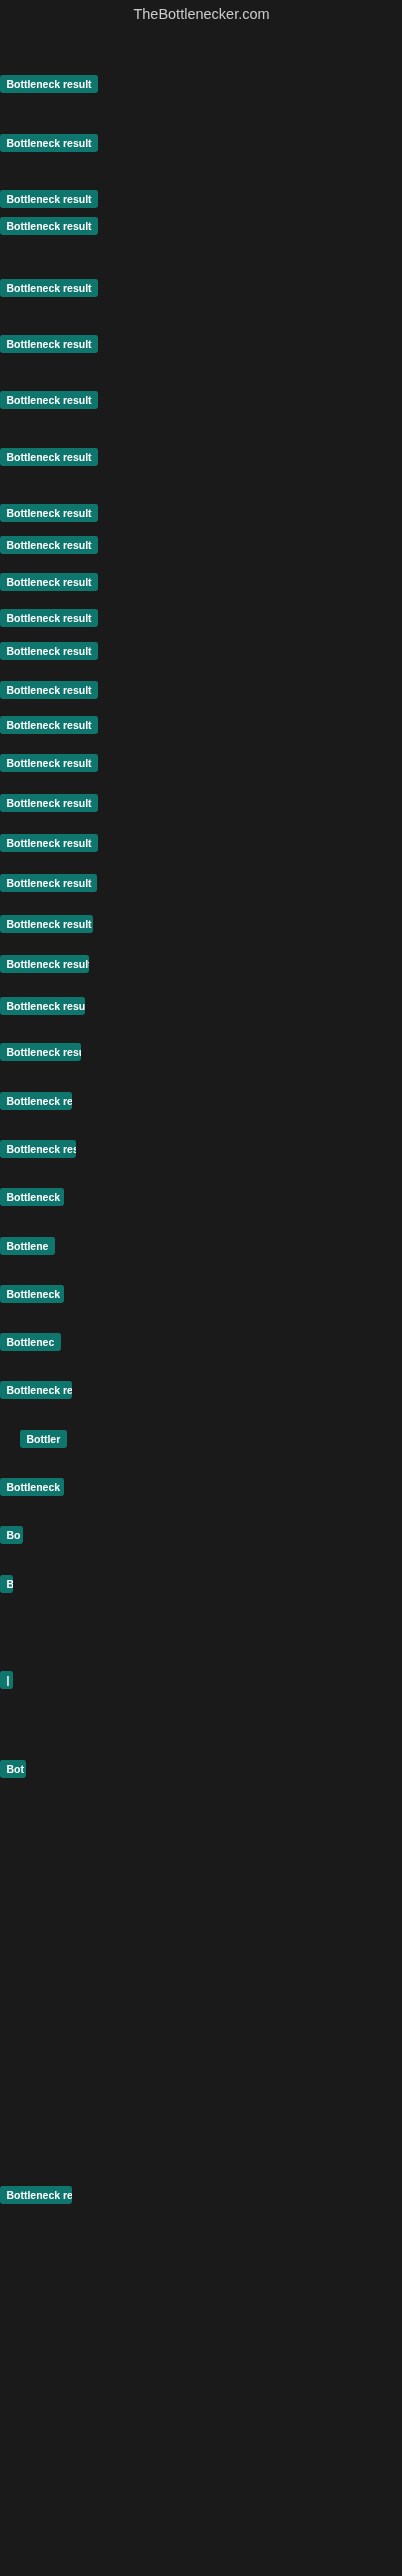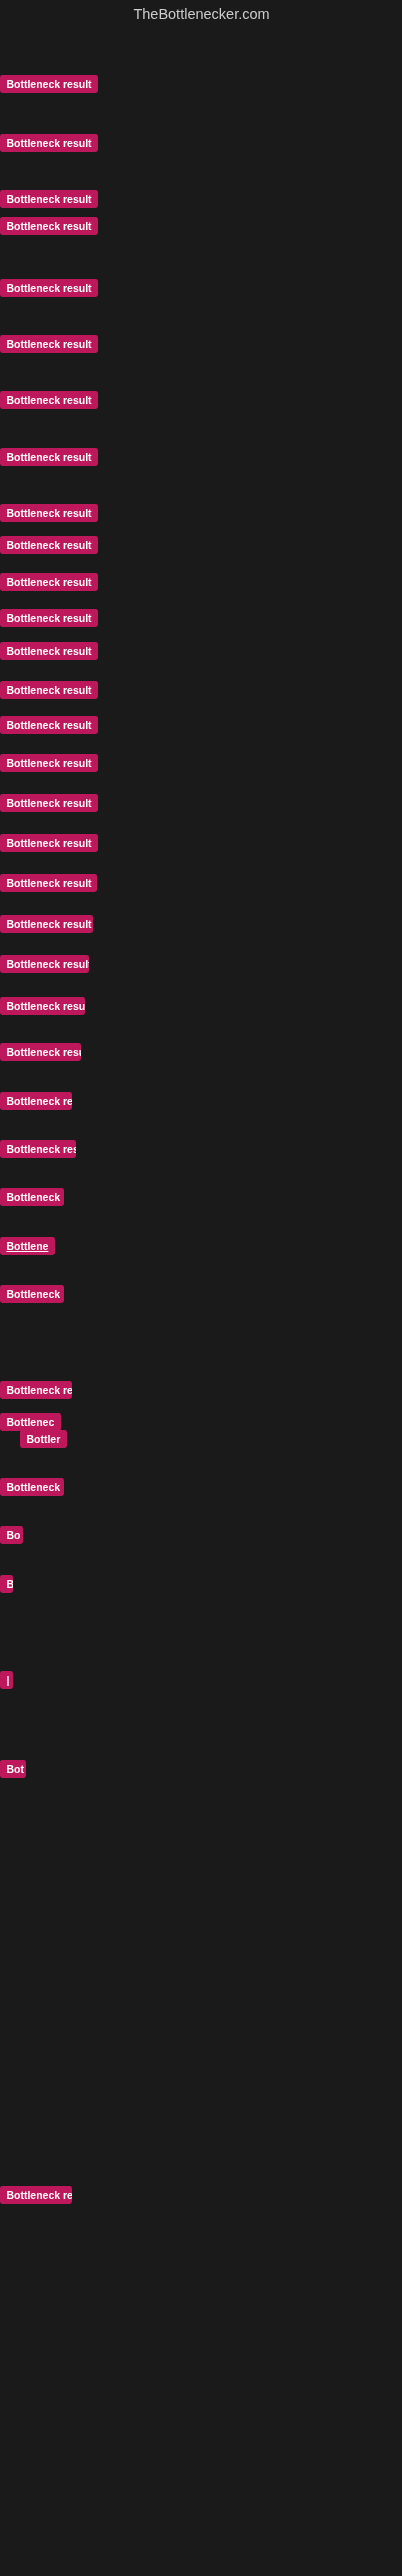--- a/index.html
+++ b/index.html
@@ -24,21 +24,21 @@
       background-color: #1a1a1a;
     }
 
     .bottleneck-item {
       position: absolute;
       left: 0;
     }
 
     .bottleneck-badge {
       display: inline-block;
-      background-color: #be185d;
+      background-color: #0f766e;
       color: #fff;
       font-size: 10.5px;
       font-weight: bold;
       padding: 3.2px 6.4px;
       border-radius: 2.4px;
       white-space: nowrap;
       overflow: hidden;
     }
   </style>
 </head>
@@ -66,23 +66,23 @@
     <div class="bottleneck-item" style="top: 765px;"><span class="bottleneck-badge" style="max-width: 101px;">Bottleneck result</span></div>
     <div class="bottleneck-item" style="top: 805px;"><span class="bottleneck-badge" style="max-width: 101px;">Bottleneck result</span></div>
     <div class="bottleneck-item" style="top: 845px;"><span class="bottleneck-badge" style="max-width: 97px;">Bottleneck result</span></div>
     <div class="bottleneck-item" style="top: 886px;"><span class="bottleneck-badge" style="max-width: 93px;">Bottleneck result</span></div>
     <div class="bottleneck-item" style="top: 926px;"><span class="bottleneck-badge" style="max-width: 89px;">Bottleneck result</span></div>
     <div class="bottleneck-item" style="top: 968px;"><span class="bottleneck-badge" style="max-width: 85px;">Bottleneck result</span></div>
     <div class="bottleneck-item" style="top: 1014px;"><span class="bottleneck-badge" style="max-width: 81px;">Bottleneck result</span></div>
     <div class="bottleneck-item" style="top: 1063px;"><span class="bottleneck-badge" style="max-width: 72px;">Bottleneck re</span></div>
     <div class="bottleneck-item" style="top: 1111px;"><span class="bottleneck-badge" style="max-width: 76px;">Bottleneck resu</span></div>
     <div class="bottleneck-item" style="top: 1159px;"><span class="bottleneck-badge" style="max-width: 64px;">Bottleneck</span></div>
-    <div class="bottleneck-item" style="top: 1208px;"><span class="bottleneck-badge" style="max-width: 58px; text-decoration: underline;">Bottlene</span></div>
+    <div class="bottleneck-item" style="top: 1208px;"><span class="bottleneck-badge" style="max-width: 58px;">Bottlene</span></div>
     <div class="bottleneck-item" style="top: 1256px;"><span class="bottleneck-badge" style="max-width: 64px;">Bottleneck</span></div>
-    <div class="bottleneck-item" style="top: 1384px; text-align: right;"><span class="bottleneck-badge" style="max-width: 61px;">Bottlenec</span></div>
+    <div class="bottleneck-item" style="top: 1304px; text-align: right;"><span class="bottleneck-badge" style="max-width: 61px;">Bottlenec</span></div>
     <div class="bottleneck-item" style="top: 1352px;"><span class="bottleneck-badge" style="max-width: 72px;">Bottleneck re</span></div>
     <div class="bottleneck-item" style="top: 1401px; margin-left: 20px;"><span class="bottleneck-badge" style="max-width: 52px;">Bottler</span></div>
     <div class="bottleneck-item" style="top: 1449px;"><span class="bottleneck-badge" style="max-width: 64px;">Bottleneck</span></div>
     <div class="bottleneck-item" style="top: 1497px;"><span class="bottleneck-badge" style="max-width: 22.5px;">Bo</span></div>
     <div class="bottleneck-item" style="top: 1546px;"><span class="bottleneck-badge" style="max-width: 13px;">B</span></div>
     <div class="bottleneck-item" style="top: 1642px;"><span class="bottleneck-badge" style="max-width: 8px;">|</span></div>
     <div class="bottleneck-item" style="top: 1731px;"><span class="bottleneck-badge" style="max-width: 26px;">Bot</span></div>
     <div class="bottleneck-item" style="top: 2157px;"><span class="bottleneck-badge" style="max-width: 72px;">Bottleneck re</span></div>
   </div>
 

